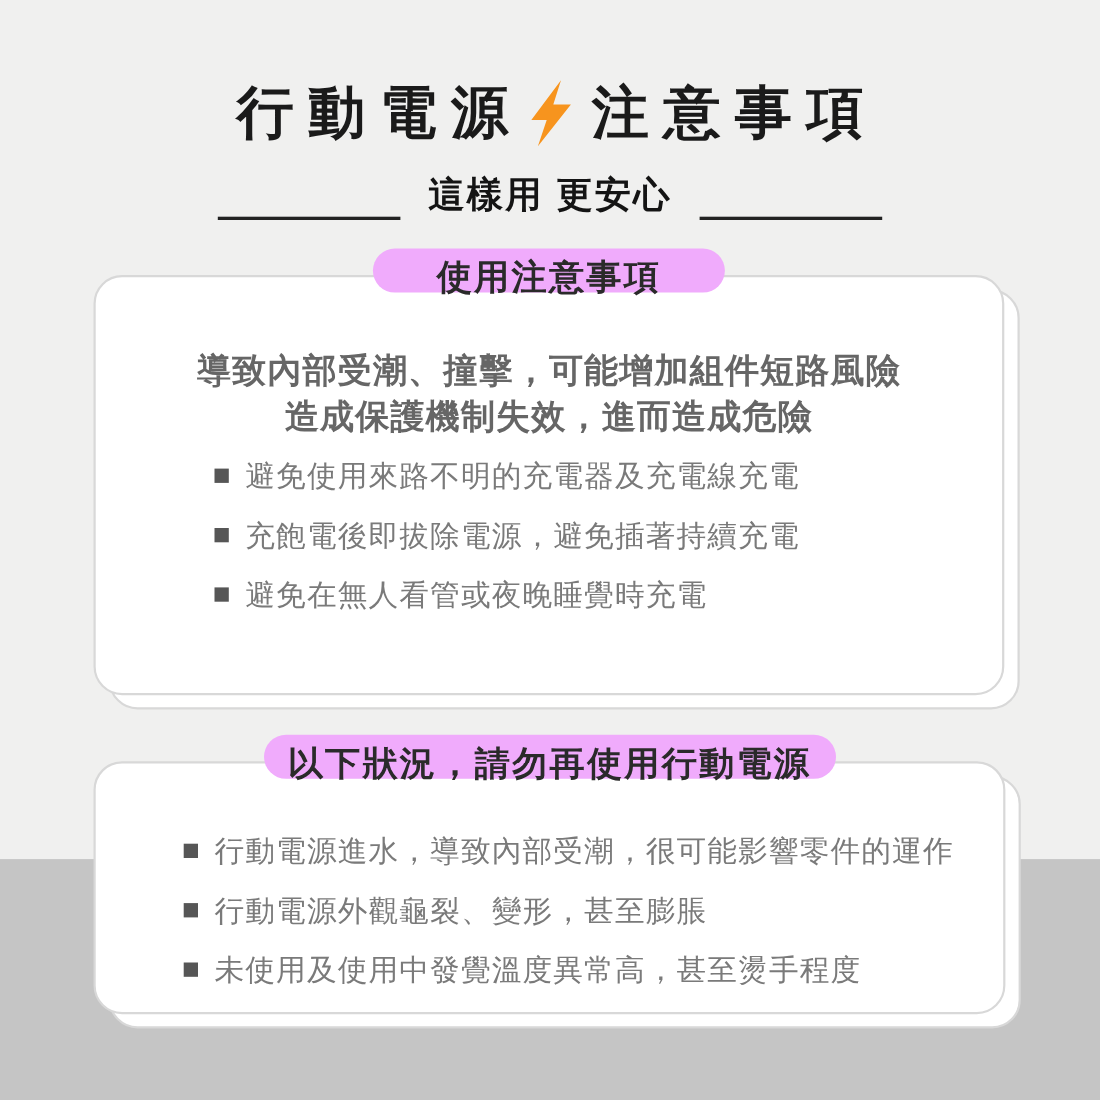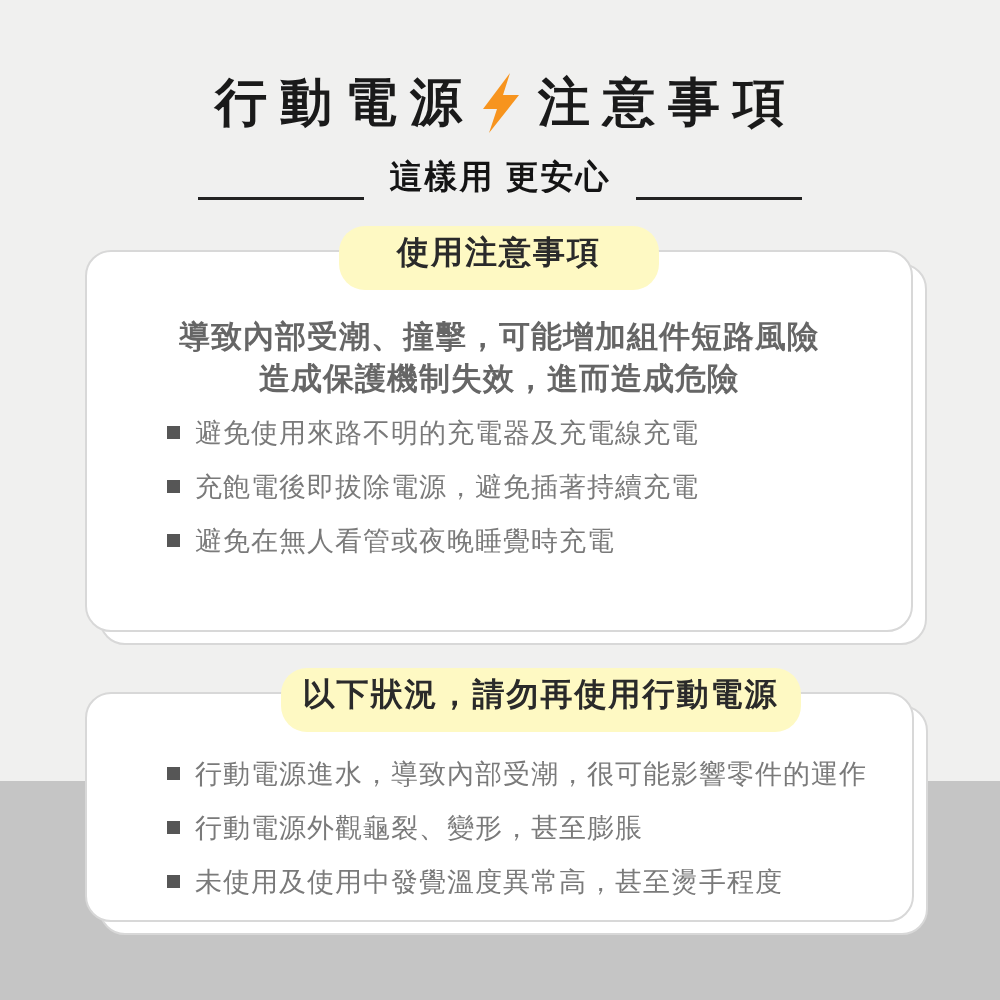--- a/index.html
+++ b/index.html
@@ -68,43 +68,43 @@
     background: #ffffff;
     border: 2px solid #d8d8d8;
     border-radius: 26px;
   }
   .card.back  { left: 14px; top: 13px; }
   .card.front { left: 0; top: 0; }
   .badge {
     position: absolute;
     top: -26px; left: 50%;
     transform: translateX(-50%);
-    height: 64px;
+    height: 40px;
     line-height: 52px;
-    background: #fef9c3;
+    background: #f0abfc;
     border-radius: 26px;
     font-size: 32px;
     font-weight: bold;
     color: #2a2a2a;
     letter-spacing: 2px;
     white-space: nowrap;
   }
   .first  .badge { padding: 0 58px; }
-  .second .badge { padding: 0 22px; margin-left: 41px; }
+  .second .badge { padding: 0 22px; }
   .intro {
     padding-top: 64px;
     text-align: center;
     font-size: 31px;
     font-weight: bold;
     color: #666666;
     line-height: 42px;
     letter-spacing: 1px;
   }
   ul.bullets { list-style: none; }
-  .first  ul.bullets { margin-top: 19px; padding-left: 80px; }
+  .first  ul.bullets { margin-top: 19px; padding-left: 108px; }
   .second ul.bullets { padding-top: 66px; padding-left: 80px; }
   ul.bullets li {
     display: flex;
     align-items: center;
     height: 27px;
     margin-bottom: 27px;
   }
   .bullet-square {
     width: 13px; height: 13px;
     background: #565656;

